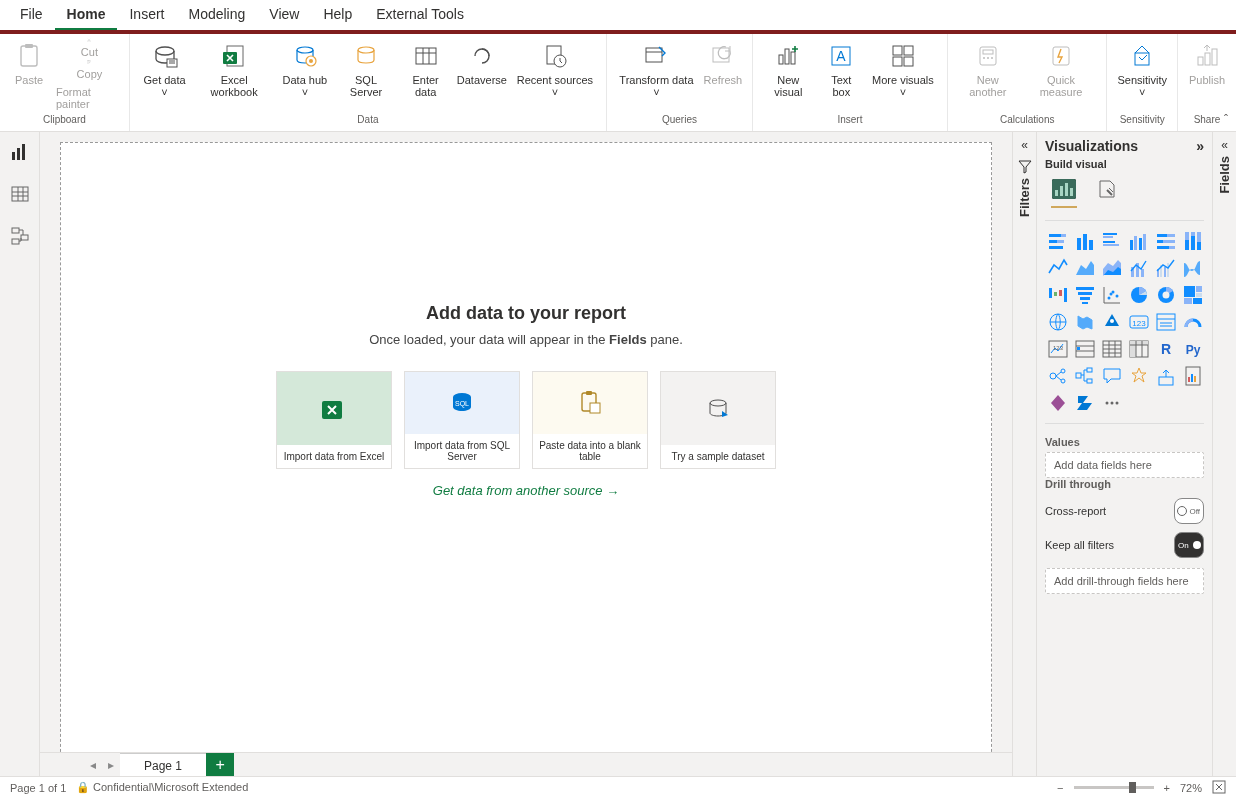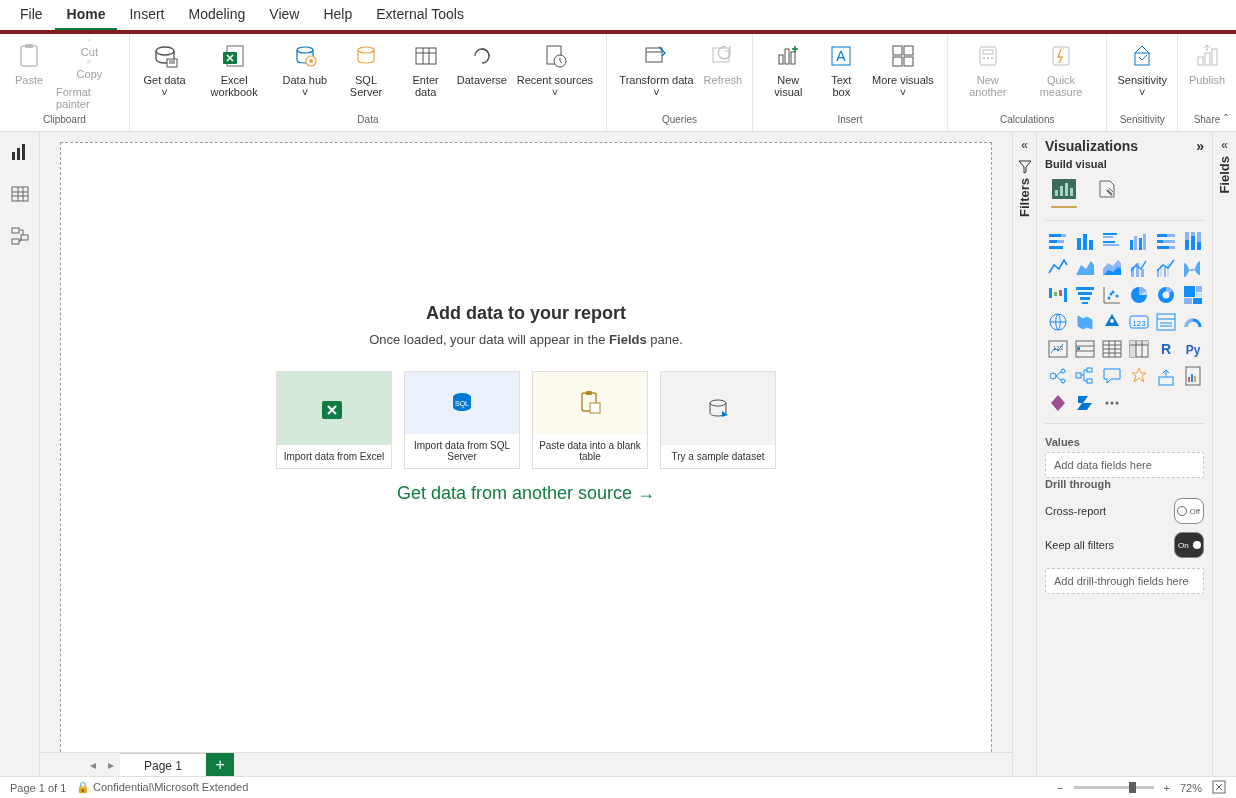--- a/index.html
+++ b/index.html
@@ -35,21 +35,21 @@
 .canvas p { font-size:13px; color:#444;}
 .canvas p b { font-weight:600;}
 .cards { display:flex; gap:12px; margin-top:24px;}
 .card { width:116px; height:98px; border:1px solid #e1dfdd; display:flex; flex-direction:column; align-items:center; cursor:pointer; background:#fff;}
 .card .card-ico { flex:1; width:100%; display:flex; align-items:center; justify-content:center;}
 .card .card-lbl { font-size:10px; padding:6px 4px; text-align:center; color:#323130;}
 .card.c1 .card-ico{background:#d4e8d9;}
 .card.c2 .card-ico{background:#eaf1fb;}
 .card.c3 .card-ico{background:#fdfaf0;}
 .card.c4 .card-ico{background:#f3f2f1;}
-.getlink { margin-top:14px; color:#107c41; font-size:18px; cursor:pointer;}
+.getlink { margin-top:14px; color:#107c41; font-size:13px; cursor:pointer;font-style:italic;}
 
 .page-tabs { position:absolute; left:0; right:0; bottom:0; height:24px; background:#f3f2f1; border-top:1px solid #e1dfdd; display:flex; align-items:center;}
 .page-tabs .nav{width:18px;text-align:center;color:#888;}
 .page-tabs .scroll-gap{width:44px;}
 .page-tabs .ptab{ padding:0 24px; height:24px; line-height:24px; background:#fff; border-top:1px solid #ccc; font-size:12px;}
 .page-tabs .addtab{ width:28px;height:24px; background:#107c41; color:#fff; display:flex;align-items:center;justify-content:center; font-size:16px; cursor:pointer;}
 
 
 .filters-pane{ width:24px; background:#f3f2f1; border-left:1px solid #e1dfdd; display:flex; flex-direction:column; align-items:center; padding-top:6px;}
 .filters-pane .chev{font-size:12px;margin-bottom:6px;cursor:pointer;}

